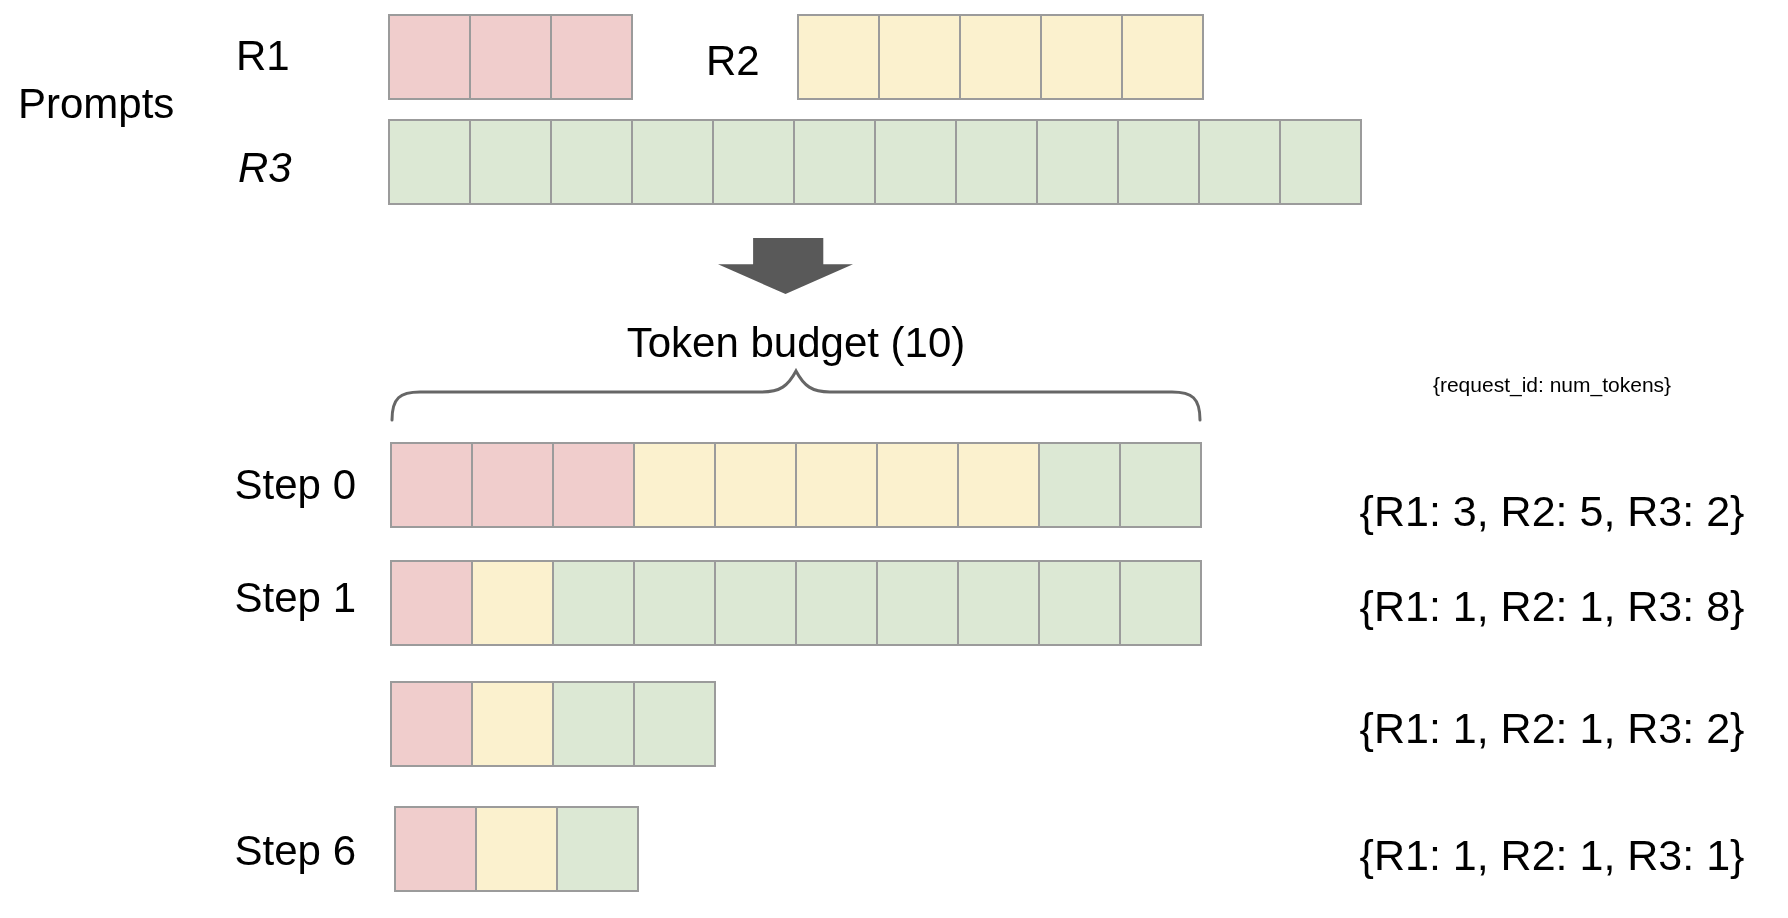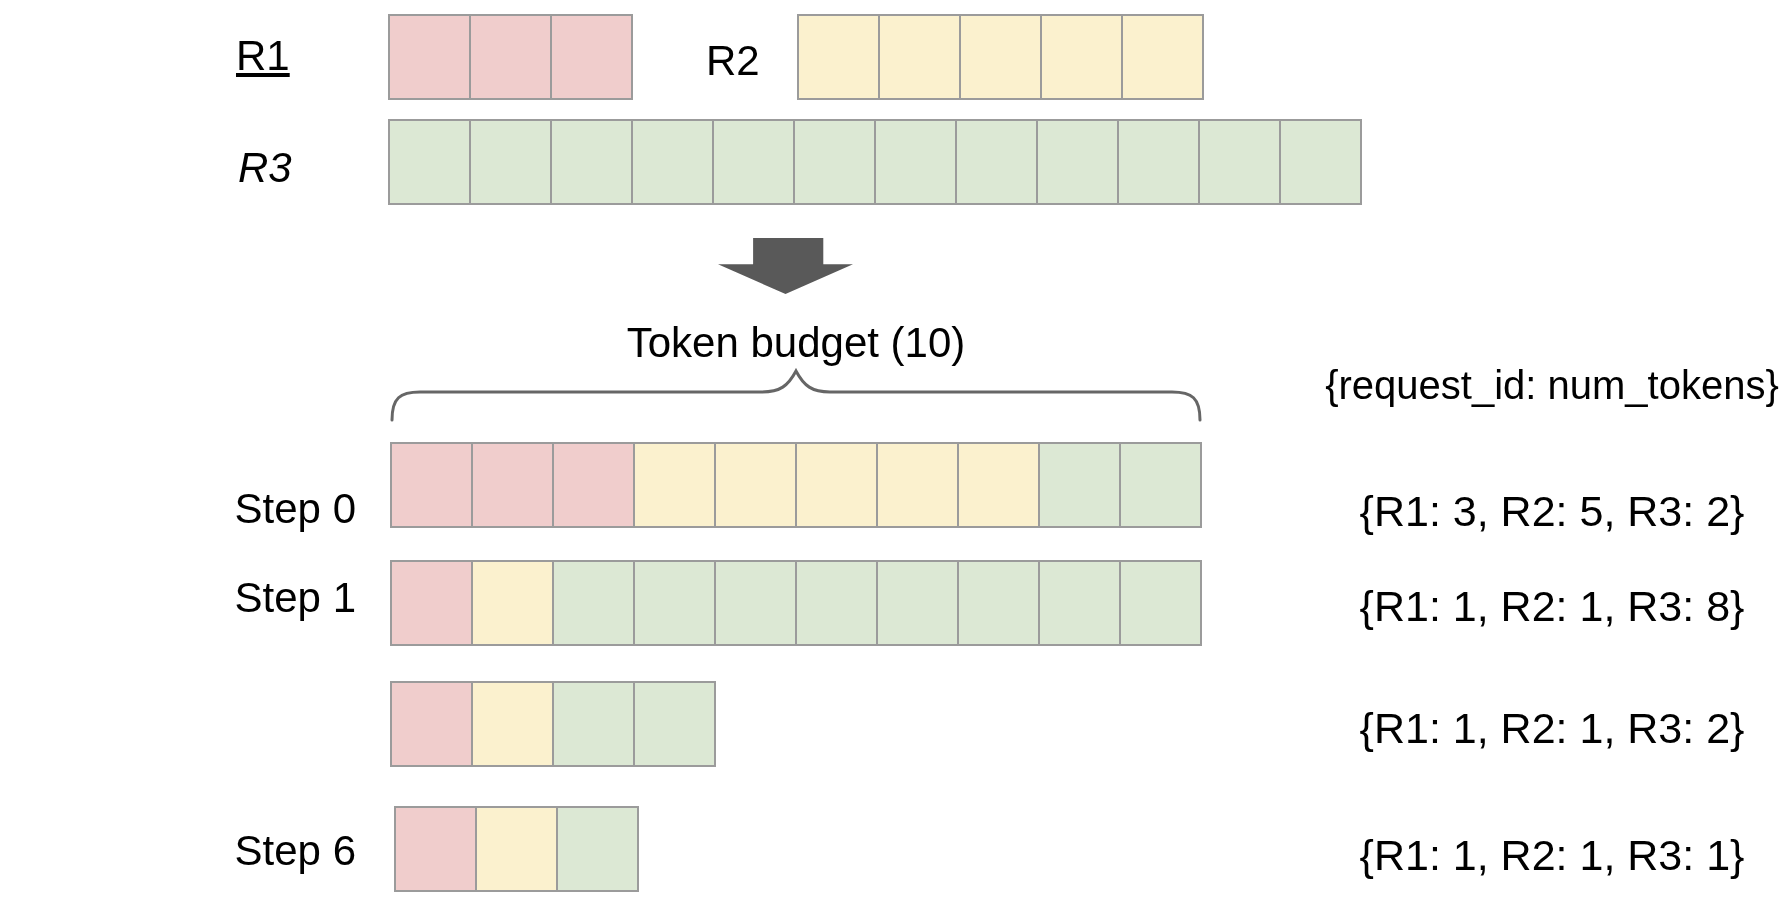--- a/index.html
+++ b/index.html
@@ -74,36 +74,37 @@
     width: 468px;
     text-align: center;
   }
   .sched-title {
     top: 308px;
     font-size: 42px;
     line-height: 52px;
   }
   .sched-subtitle {
     top: 364px;
-    font-size: 40px;
+    font-size: 21px;
     line-height: 42px;
   }
   .sched-output {
     font-size: 43px;
     line-height: 58px;
     white-space: nowrap;
   }
 </style>
 </head>
 <body>
 
 <div class="canvas">
 
+  <div class="label" style="left:18px; top:76px;">Prompts</div>
 
-  <div class="label" style="left:236px; top:28px;text-decoration:underline;">R1</div>
+  <div class="label" style="left:236px; top:28px;">R1</div>
   <div class="token-row" style="left:388px; top:14px;">
       <div class="cell" style="background: rgb(240, 205, 204);"></div>
       <div class="cell" style="background: rgb(240, 205, 204);"></div>
       <div class="cell" style="background: rgb(240, 205, 204);"></div>
     </div>
 
   <div class="label" style="left:706px; top:33px;">R2</div>
   <div class="token-row" style="left:797px; top:14px;">
       <div class="cell" style="background: rgb(251, 241, 206);"></div>
       <div class="cell" style="background: rgb(251, 241, 206);"></div>
@@ -130,21 +131,21 @@
 
   <div class="down-arrow"></div>
 
   <div class="token-budget">Token budget (10)</div>
   <svg class="brace-svg" viewBox="0 0 812 54">
     <path d="M 2,52 C 2,30 10,24 30,24 L 372,24 C 390,24 398,18 406,3 C 414,18 422,24 440,24 L 782,24 C 802,24 810,30 810,52"></path>
   </svg>
 
   <div class="sched-col label sched-subtitle">{request_id: num_tokens}</div>
 
-  <div class="label step-label" style="left:146px; top:481px;">Step 0</div>
+  <div class="label step-label" style="left:146px; top:457px;">Step 0</div>
   <div class="token-row" style="left:390px; top:442px;">
       <div class="cell" style="background: rgb(240, 205, 204);"></div>
       <div class="cell" style="background: rgb(240, 205, 204);"></div>
       <div class="cell" style="background: rgb(240, 205, 204);"></div>
       <div class="cell" style="background: rgb(251, 241, 206);"></div>
       <div class="cell" style="background: rgb(251, 241, 206);"></div>
       <div class="cell" style="background: rgb(251, 241, 206);"></div>
       <div class="cell" style="background: rgb(251, 241, 206);"></div>
       <div class="cell" style="background: rgb(251, 241, 206);"></div>
       <div class="cell" style="background: rgb(220, 232, 212);"></div>

